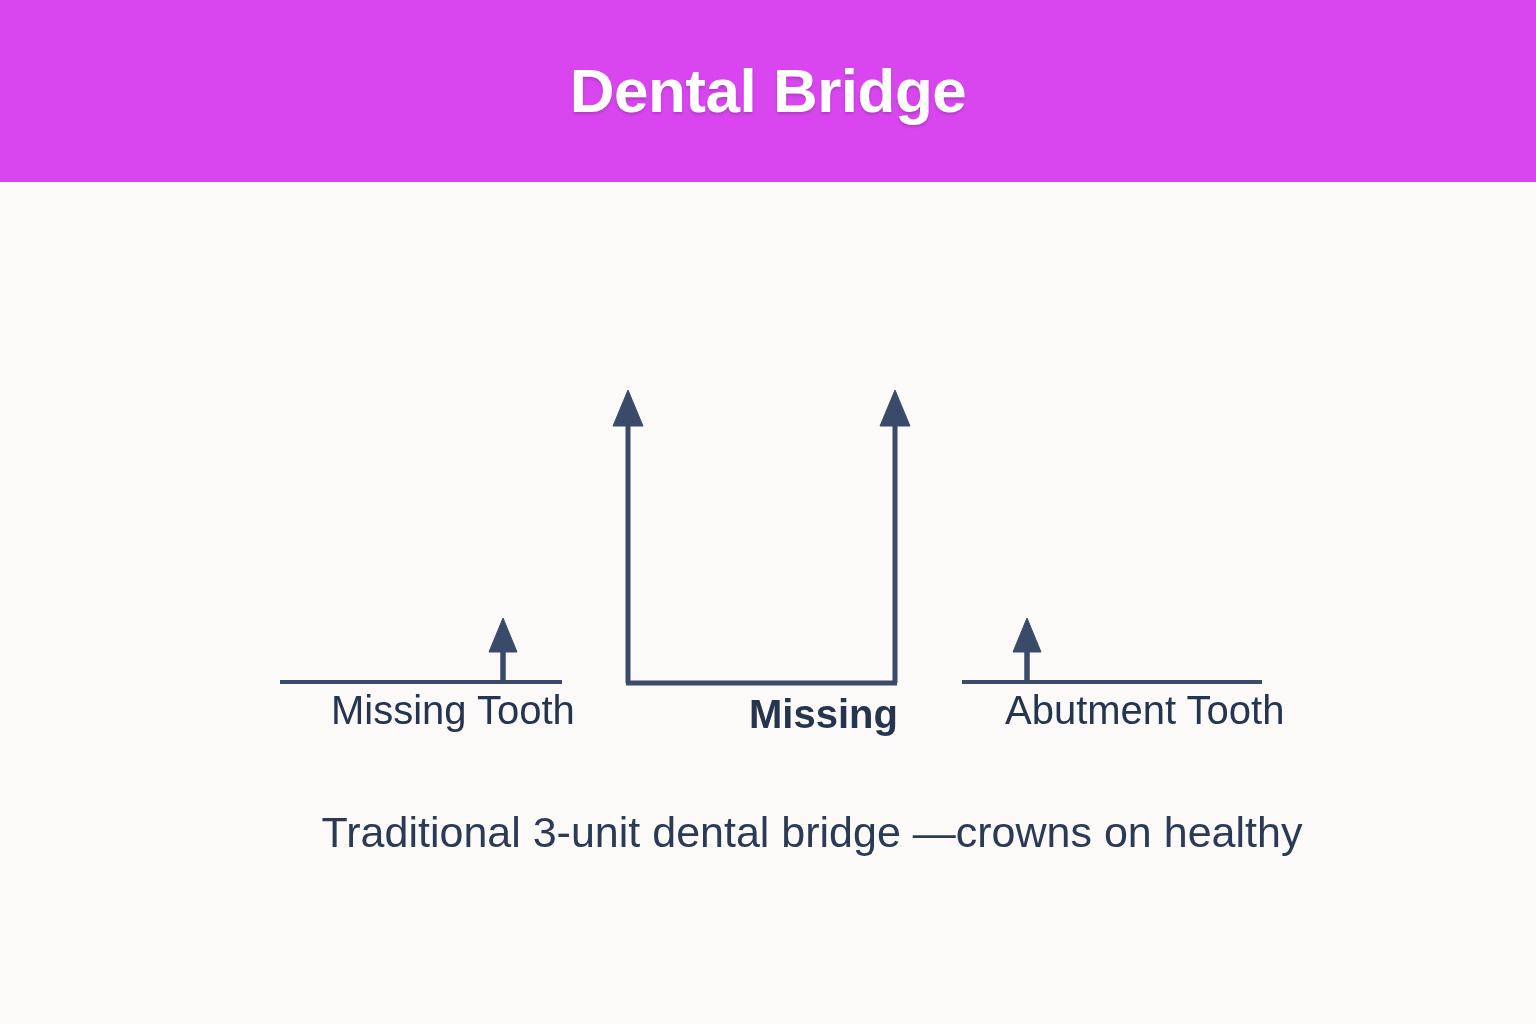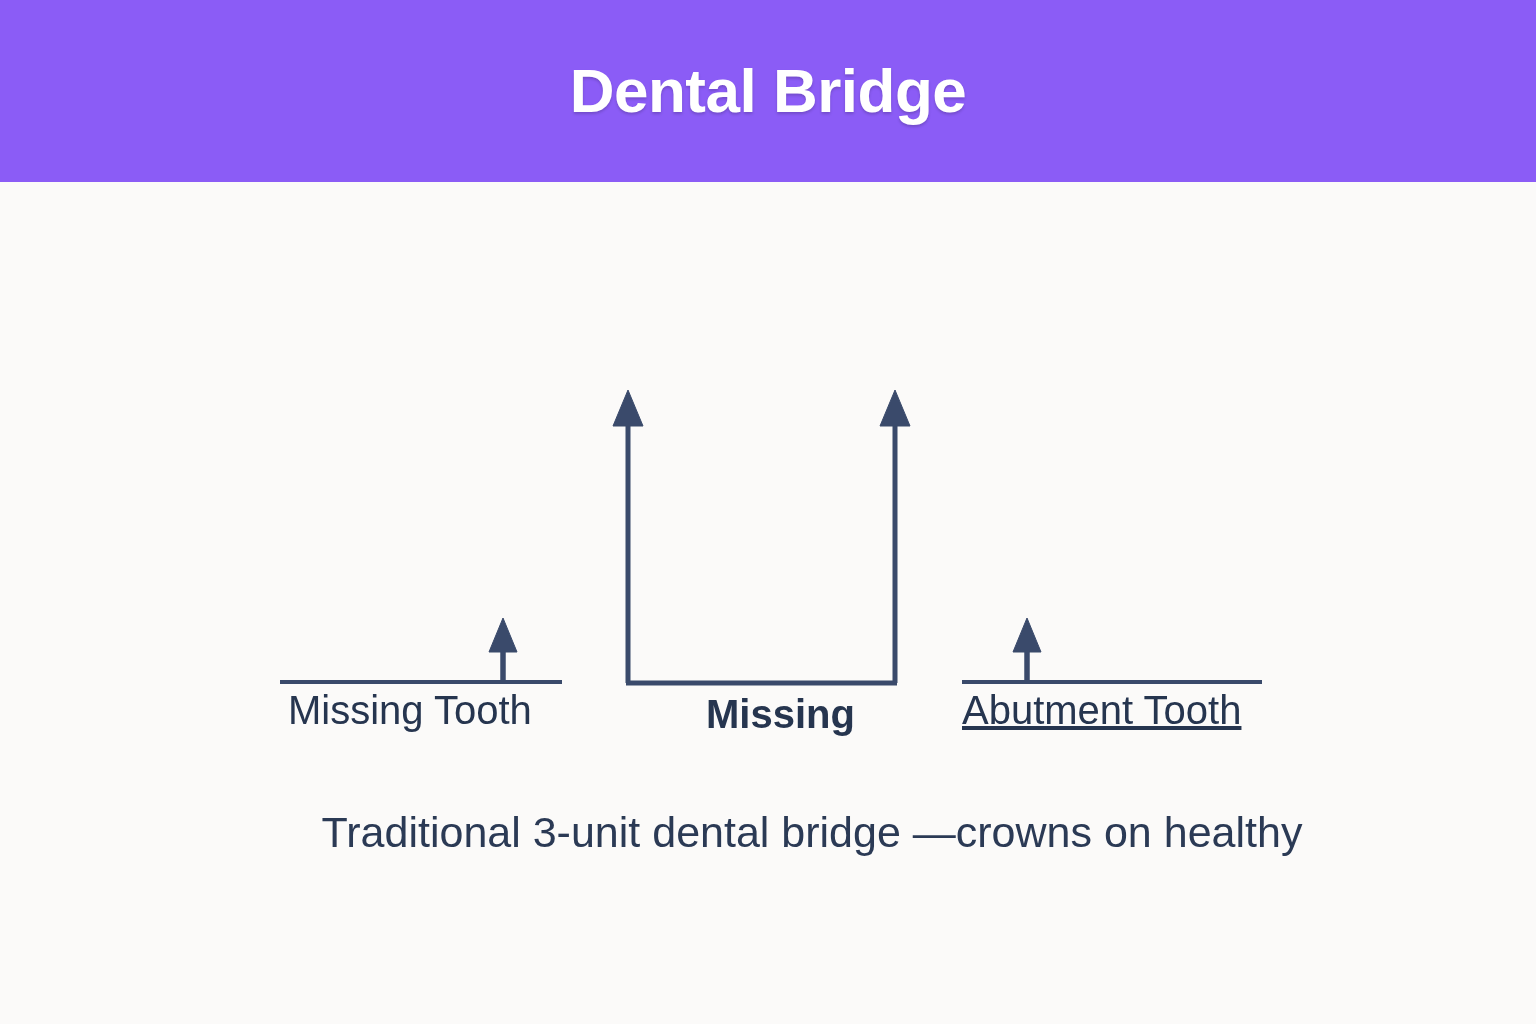--- a/index.html
+++ b/index.html
@@ -14,21 +14,21 @@
     overflow: hidden;
     position: relative;
   }
 
   
   #header-bar {
     position: absolute;
     left: 0; top: 0;
     width: 1536px;
     height: 182px;
-    background: #8b5cf6;
+    background: #d946ef;
     display: flex;
     align-items: center;
     justify-content: center;
   }
   #page-title {
     color: #ffffff;
     font-size: 62px;
     font-weight: bold;
     letter-spacing: -0.5px;
     line-height: 1;
@@ -56,27 +56,28 @@
     top: 690px;
     width: 1536px;
     height: 70px;
   }
   .callout-label {
     position: absolute;
     color: #26354f;
     font-size: 40px;
     white-space: nowrap;
     line-height: 1;
+    margin-left: 43px;
   }
   .callout-label.regular { font-weight: normal; }
   .callout-label.bold    { font-weight: bold; }
 
   #label-missing-tooth  { left: 288px; top: 0; }
   #label-pontic         { left: 706px; top: 4px; }
-  #label-abutment-tooth { left: 962px; top: 0; text-decoration: underline; }
+  #label-abutment-tooth { left: 962px; top: 0; }
 
   
   #caption {
     position: absolute;
     left: 0;
     top: 795px;
     width: 1536px;
     text-align: center;
     color: #2b3a55;
     font-size: 43px;

